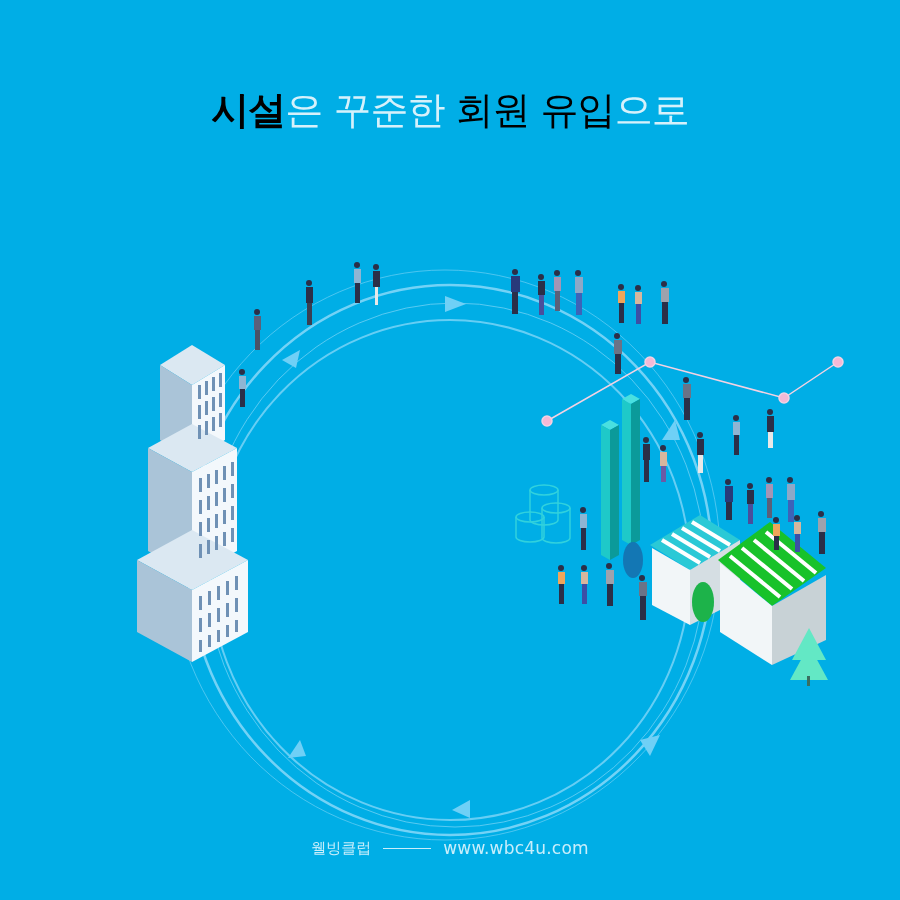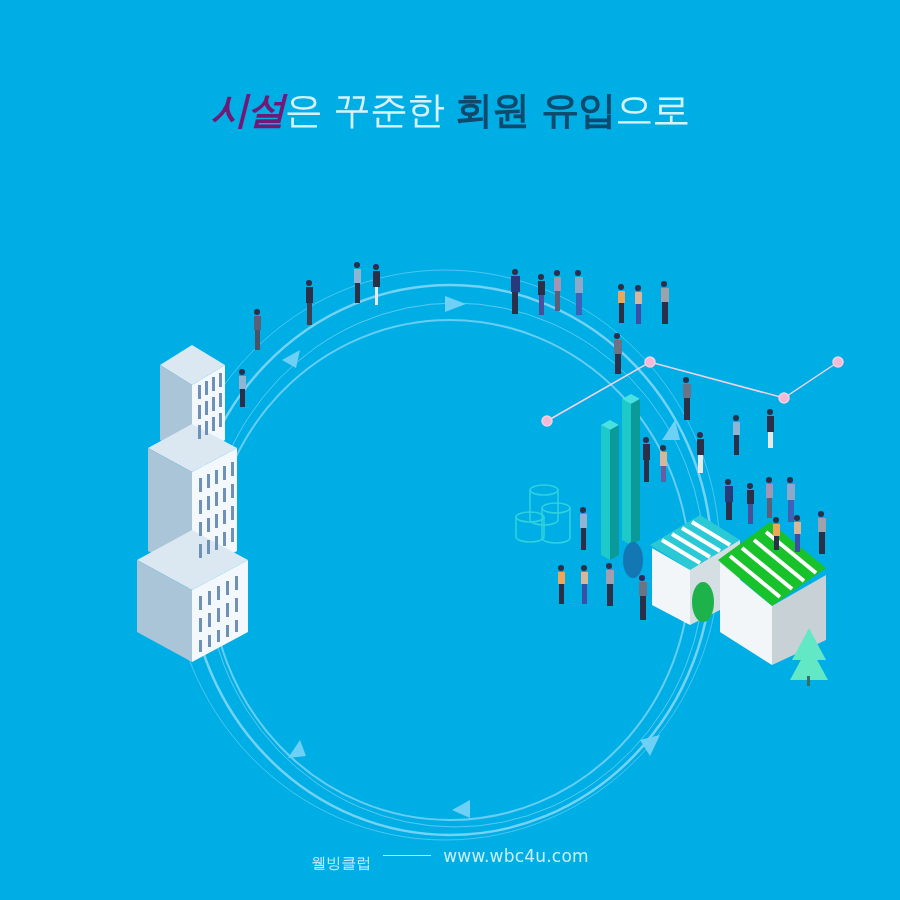--- a/index.html
+++ b/index.html
@@ -10,30 +10,30 @@
     position: relative;
   }
   .headline {
     position: absolute; left: 0; top: 80px; width: 900px;
     text-align: center; color: #d6f1fb;
   }
   .headline .line {
     font-size: 38px; line-height: 60px; letter-spacing: -1px;
     font-weight: 300; white-space: nowrap;
   }
-  .headline .hl-blue { color: #701a75; font-weight: 700; font-style: italic; }
-  .headline .hl-white { color: #0c4a6e; font-weight: 700; }
+  .headline .hl-blue { color: #000000; font-weight: 700; }
+  .headline .hl-white { color: #000000; font-weight: 400; }
   .headline .hl-yellow { color: #fbf2b5; font-weight: 700; }
   .art { position: absolute; left: 0; top: 0; width: 900px; height: 900px; }
   .footer {
     position: absolute; left: 0; top: 838px; width: 900px;
     display: flex; justify-content: center; align-items: center;
     color: #c8eefb; font-size: 16px;
   }
-  .footer .brand { font-size: 15px; margin-top: 16px; }
+  .footer .brand { font-size: 15px; }
   .footer .rule { width: 48px; height: 1px; background: #c8eefb; margin: 0 12px; }
   .footer .url { font-size: 17px; letter-spacing: 0.2px; }
 </style>
 </head>
 <body>
 
 <div class="headline">
   <div class="line">
     <span class="hl-blue">시설</span><span>은 꾸준한 </span><span class="hl-white">회원 유입</span><span>으로</span>
   </div>

